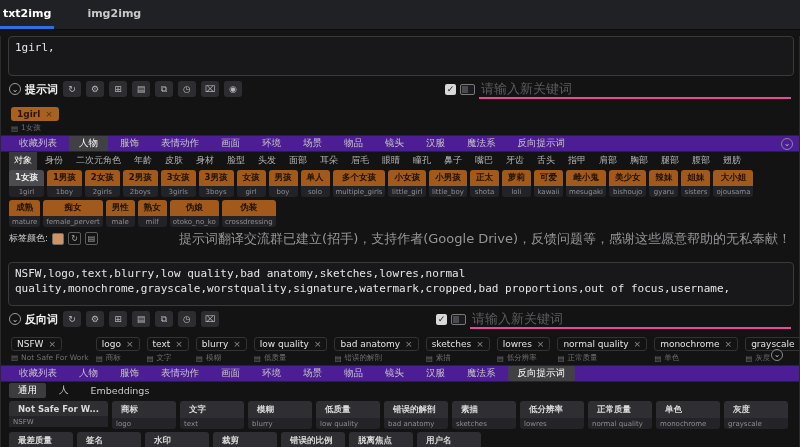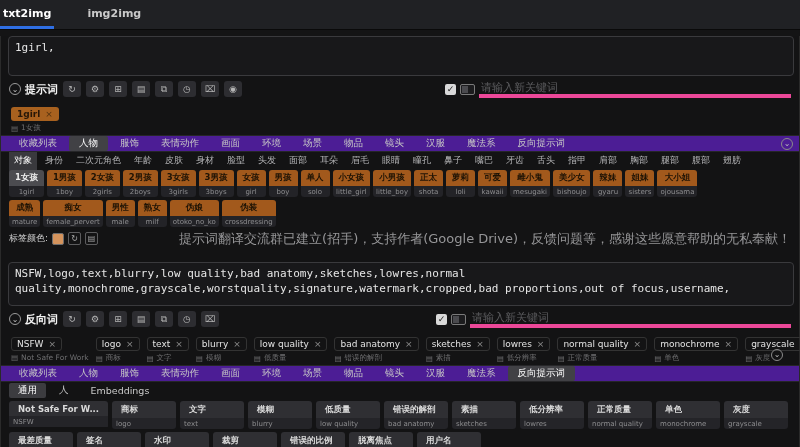--- a/index.html
+++ b/index.html
@@ -19,22 +19,22 @@
   .seclabel{display:flex;align-items:center;gap:4px;font-size:11px;font-weight:bold;color:#f2f2f2;white-space:nowrap}
   .collapse{font-size:8px;color:#c2c2c2;border:1px solid #9a9a9a;border-radius:50%;
             width:12px;height:12px;line-height:11px;text-align:center;font-weight:normal}
   .iconbtn{display:inline-block;width:18px;height:16px;background:#2d2d31;border-radius:3px;
            color:#b5b5b5;font-size:9px;line-height:16px;text-align:center}
   .kw{display:flex;align-items:center;flex:1;margin-left:198px;gap:4px}
   .cb{width:11px;height:11px;background:#d9d9d9;border-radius:2px;color:#1d1d1d;
       font-size:9px;line-height:11px;text-align:center;font-weight:bold}
   .toggle{width:15px;height:11px;border:1px solid #7a7a7a;border-radius:2px;background:#1c1c1e;position:relative}
   .toggle::after{content:"";position:absolute;left:1px;top:1px;width:6px;height:7px;background:#4a4a4e}
-  .kwinput{flex:1;background:transparent;border:none;border-bottom:4px solid #ec4899;
-           color:#bbb;font-size:11px;padding:1px 2px;outline:none}
+  .kwinput{flex:1;background:transparent;border:none;border-bottom:2px solid #ec4899;
+           color:#bbb;font-size:13px;padding:1px 2px;outline:none}
   ::placeholder{color:#5c5c5f}
   .chips{display:flex;gap:10px;margin:4px 10px 2px;position:relative;flex-wrap:nowrap;min-height:25px}
   .chipwrap{flex:0 0 auto}
   .chip{display:inline-flex;gap:5px;align-items:center;background:#a8611f;color:#271708;
         font-size:9px;font-weight:bold;padding:2px 6px;border-radius:3px}
   .chip .x{color:#53320f;font-weight:normal;cursor:default}
   .chips.plain .chip{background:transparent;border:1px solid #333;color:#e2e2e2;font-weight:normal;padding:1px 5px}
   .chips.plain .chip .x{color:#8b8b8b}
   .trans{font-size:7.5px;color:#6e6e70;margin-top:2px;display:flex;gap:3px;align-items:center;white-space:nowrap}
   .book{font-size:7.5px;color:#6e6e70}
@@ -186,20 +186,24 @@
       </div>
       <div class="tagbtn">
         <div class="zh">男孩</div>
         <div class="en">boy</div>
       </div>
       <div class="tagbtn">
         <div class="zh">单人</div>
         <div class="en">solo</div>
       </div>
       <div class="tagbtn">
+        <div class="zh">多个女孩</div>
+        <div class="en">multiple_girls</div>
+      </div>
+      <div class="tagbtn">
         <div class="zh">小女孩</div>
         <div class="en">little_girl</div>
       </div>
       <div class="tagbtn">
         <div class="zh">小男孩</div>
         <div class="en">little_boy</div>
       </div>
       <div class="tagbtn">
         <div class="zh">正太</div>
         <div class="en">shota</div>

